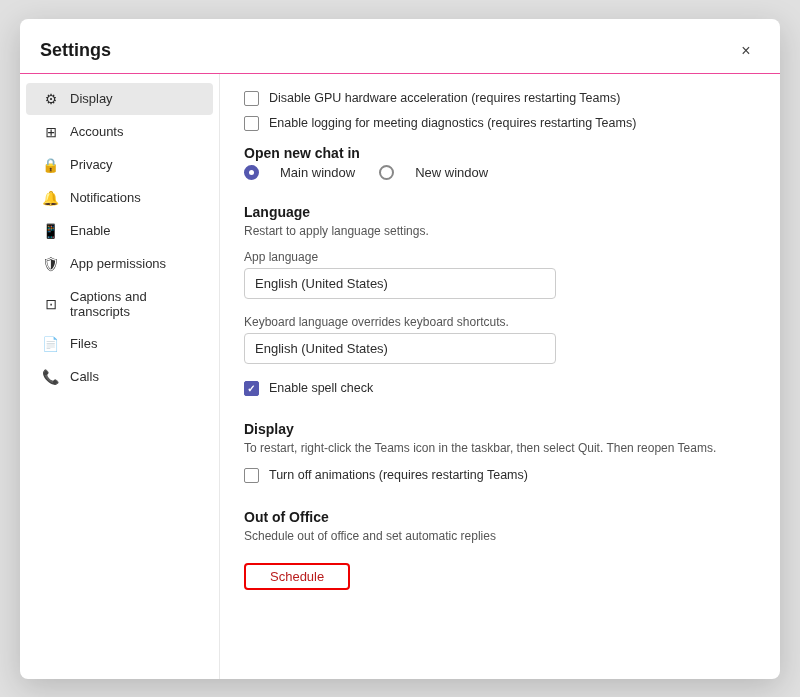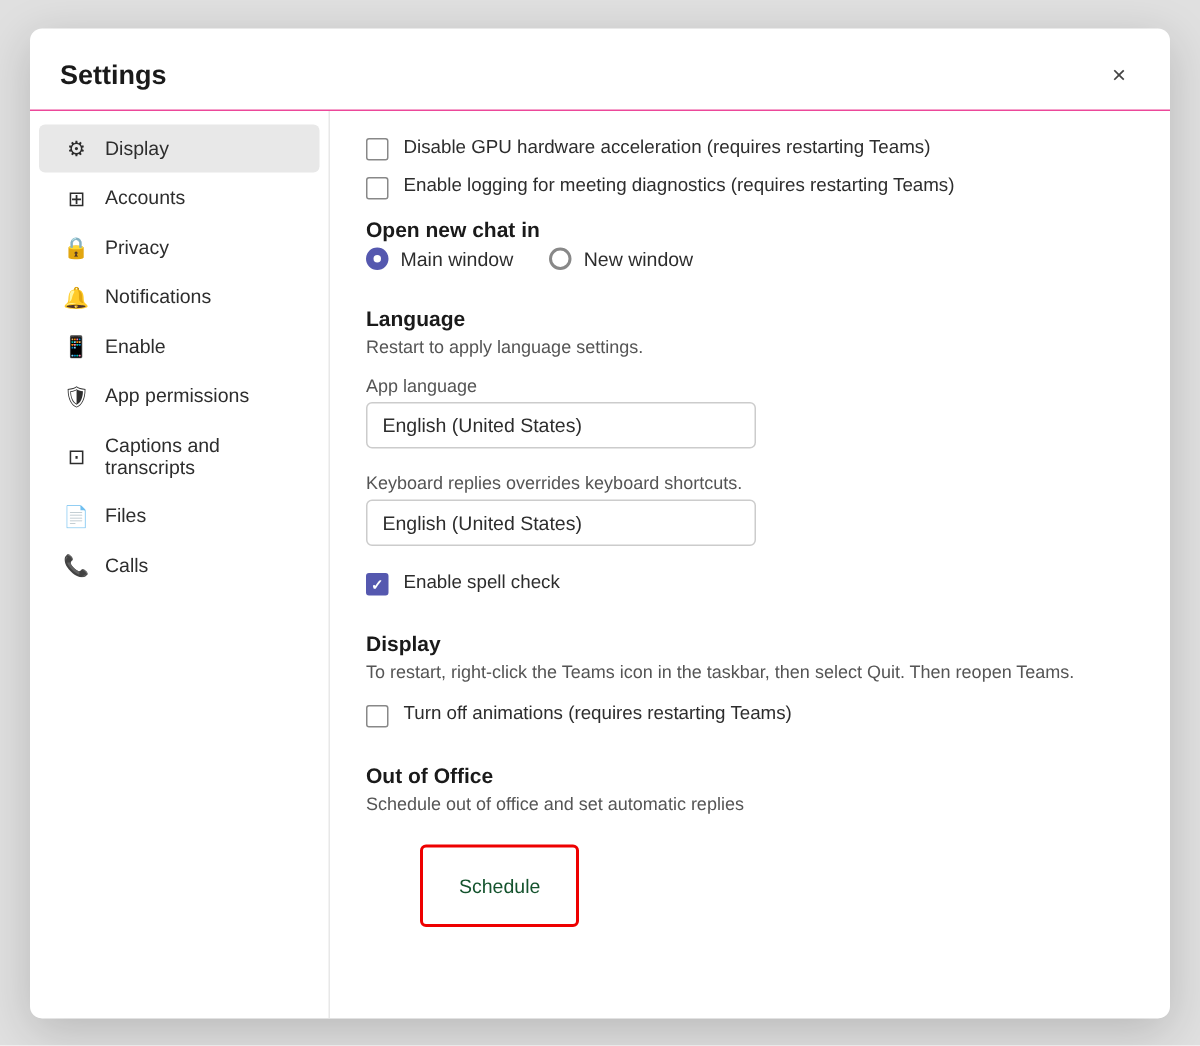--- a/index.html
+++ b/index.html
@@ -94,21 +94,21 @@
       color: #1a1a1a;
       margin-bottom: 4px;
     }
     .section-subtitle {
       font-size: 12px;
       color: #555;
       margin-bottom: 12px;
     }
     .checkbox-row {
       display: flex;
-      align-items: flex-end;
+      align-items: flex-start;
       gap: 10px;
       margin-bottom: 8px;
     }
     .checkbox-row label {
       font-size: 12.5px;
       color: #2d2d2d;
       line-height: 1.4;
       cursor: pointer;
     }
     .checkbox-box {
@@ -136,21 +136,21 @@
     }
     .radio-group {
       display: flex;
       gap: 24px;
       align-items: center;
       margin-top: 4px;
     }
     .radio-item {
       display: flex;
       align-items: center;
-      gap: 8px;
+      gap: 21px;
       cursor: pointer;
     }
     .radio-circle {
       width: 15px;
       height: 15px;
       border-radius: 50%;
       border: 2px solid #888;
       display: flex;
       align-items: center;
       justify-content: center;
@@ -180,38 +180,37 @@
       border-radius: 4px;
       appearance: none;
       background: white;
       font-size: 13px;
       color: #2d2d2d;
       cursor: pointer;
     }
     .dropdown-container {
       position: relative;
       display: inline-block;
-      width: 260px;
+      width: 312px;
       margin-bottom: 16px;
     }
     .dropdown-container select {
       width: 100%;
     }
     .schedule-btn {
       display: inline-block;
-      padding: 18px 24px;
+      padding: 4px 24px;
       background: white;
       border: 2px solid #e00;
       border-radius: 4px;
       font-size: 13px;
-      color: #14532d;
+      color: #b91c1c;
       cursor: pointer;
       font-weight: 500;
       margin-top: 8px;
-      margin-left: 36px;
     }
     .partial-item {
       margin-bottom: 12px;
     }
   </style>
 </head>
 <body>
 
 <div class="dialog">
 
@@ -292,21 +291,21 @@
         <div class="section-title">Language</div>
         <div class="section-subtitle">Restart to apply language settings.</div>
 
         <div class="select-label">App language</div>
         <div class="dropdown-container">
           <select class="select-box">
             <option>English (United States)</option>
           </select>
         </div>
 
-        <div class="select-label">Keyboard replies overrides keyboard shortcuts.</div>
+        <div class="select-label">Keyboard language overrides keyboard shortcuts.</div>
         <div class="dropdown-container">
           <select class="select-box">
             <option>English (United States)</option>
           </select>
         </div>
 
         <div class="checkbox-row">
           <div class="checkbox-box checked"></div>
           <label>Enable spell check</label>
         </div>

